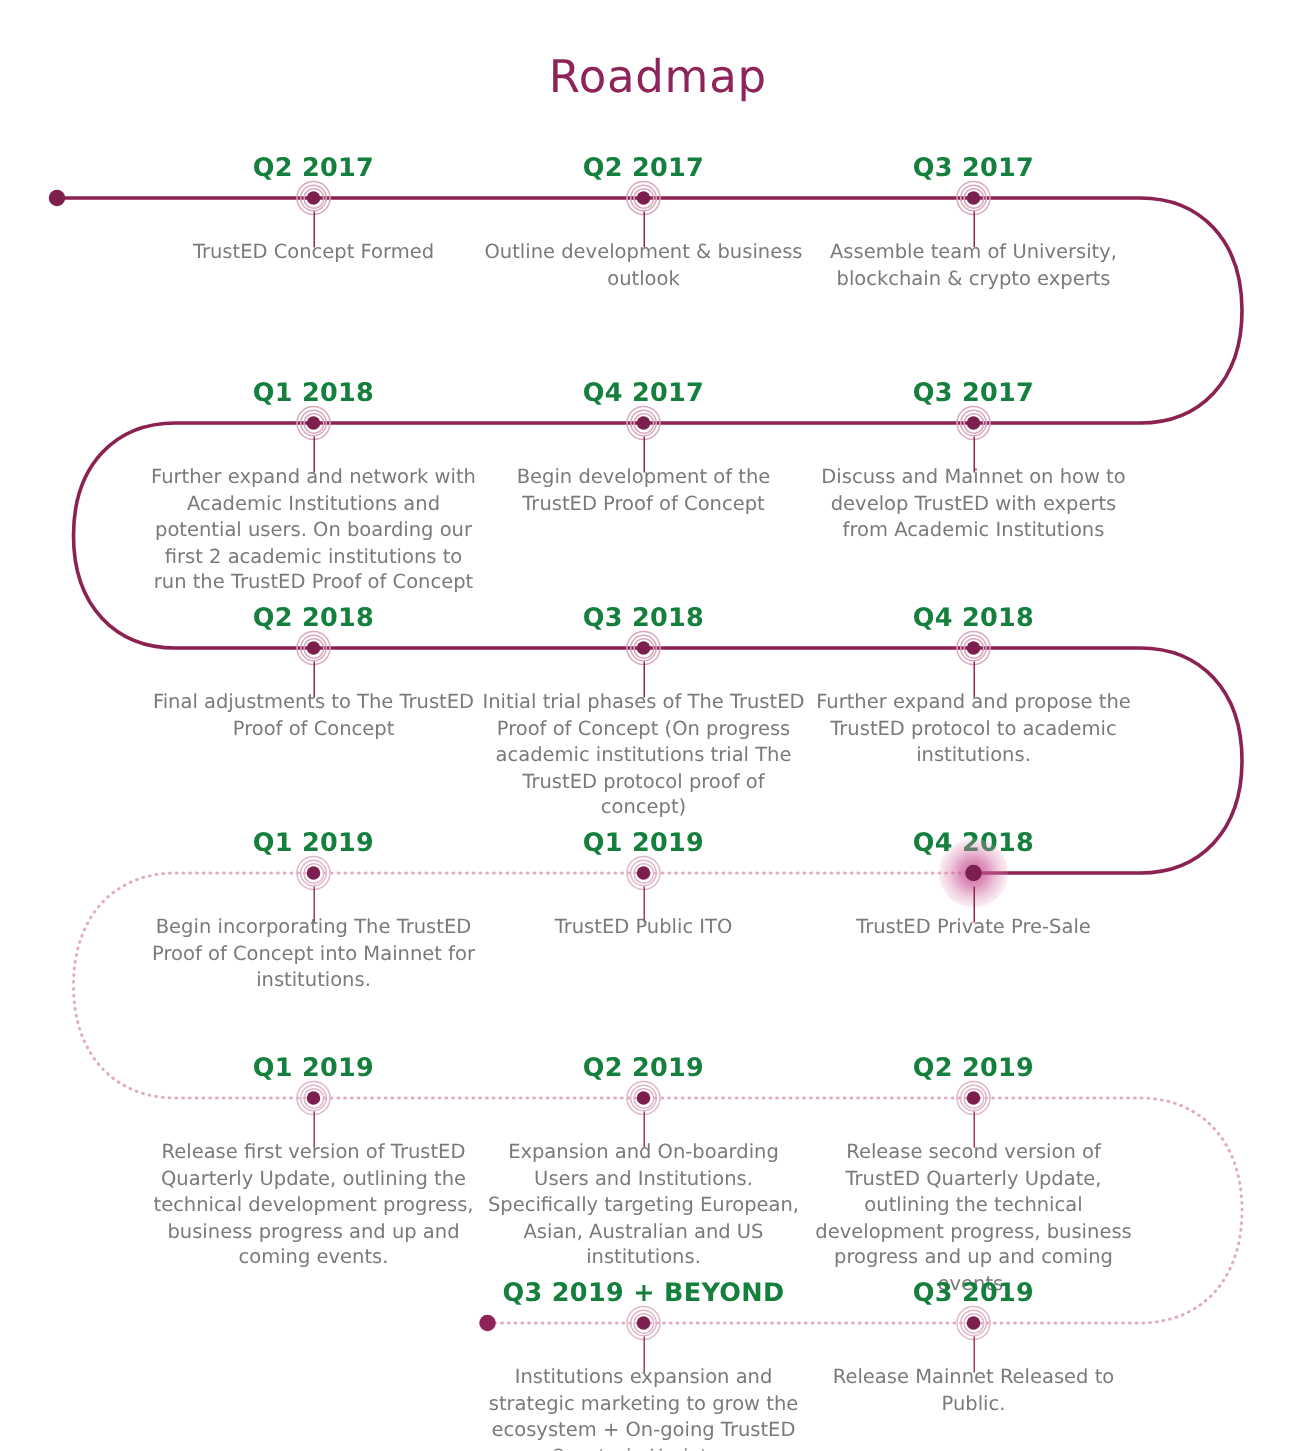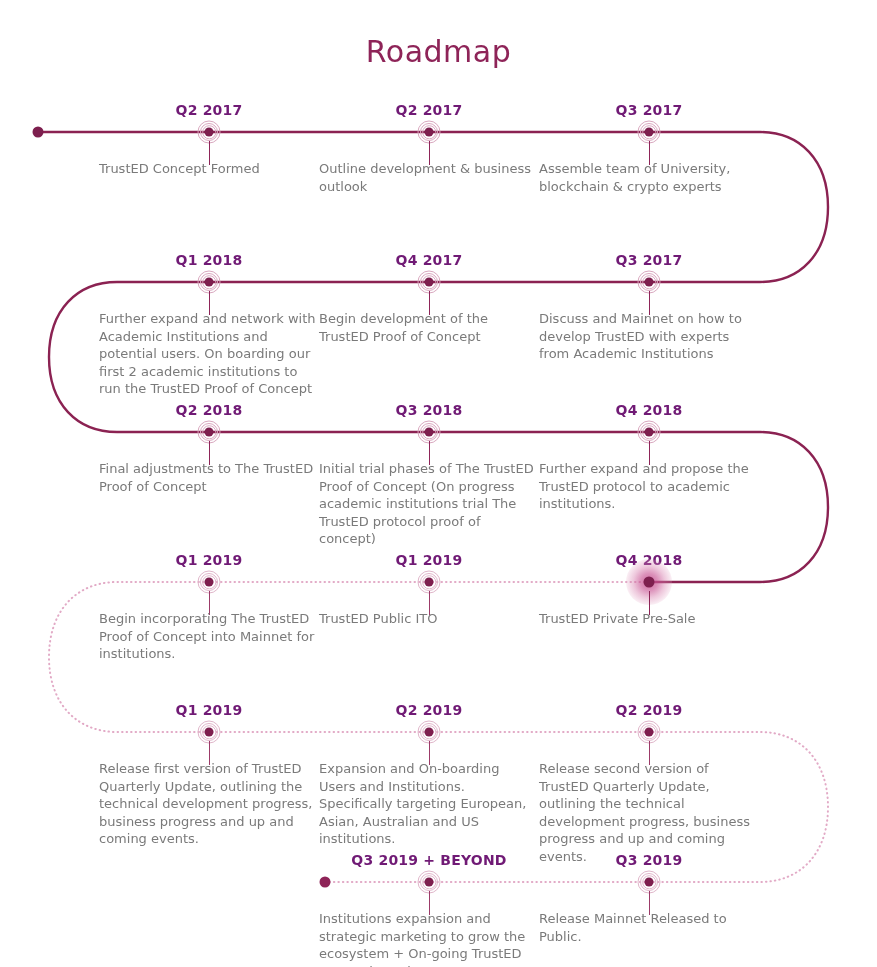--- a/index.html
+++ b/index.html
@@ -49,23 +49,23 @@
     width: 220px;
     margin-left: -110px;
     text-align: center;
   }
 
   .ms-date {
     position: absolute;
     left: 0; top: -30px;
     width: 220px;
     text-align: center;
-    font-size: 14px;
+    font-size: 17px;
     font-weight: 700;
-    color: #701a75;
+    color: #15803d;
     letter-spacing: 0.2px;
     white-space: nowrap;
   }
 
   
   .ms-marker {
     position: absolute;
     left: 110px; top: 0;
     width: 0; height: 0;
   }
@@ -121,21 +121,21 @@
     margin-left: -0.5px;
     background: #8e2458;
   }
   .milestone.future .ms-stem { background: #9c3a68; }
 
   
   .ms-text {
     position: absolute;
     left: 0; top: 28px;
     width: 220px;
-    text-align: left;
+    text-align: center;
     font-size: 13px;
     line-height: 17.5px;
     color: #7a7a7a;
     font-family: "DejaVu Sans", "Liberation Sans", sans-serif;
   }
 
   
   .term-dot {
     position: absolute;
     width: 11px; height: 11px;

